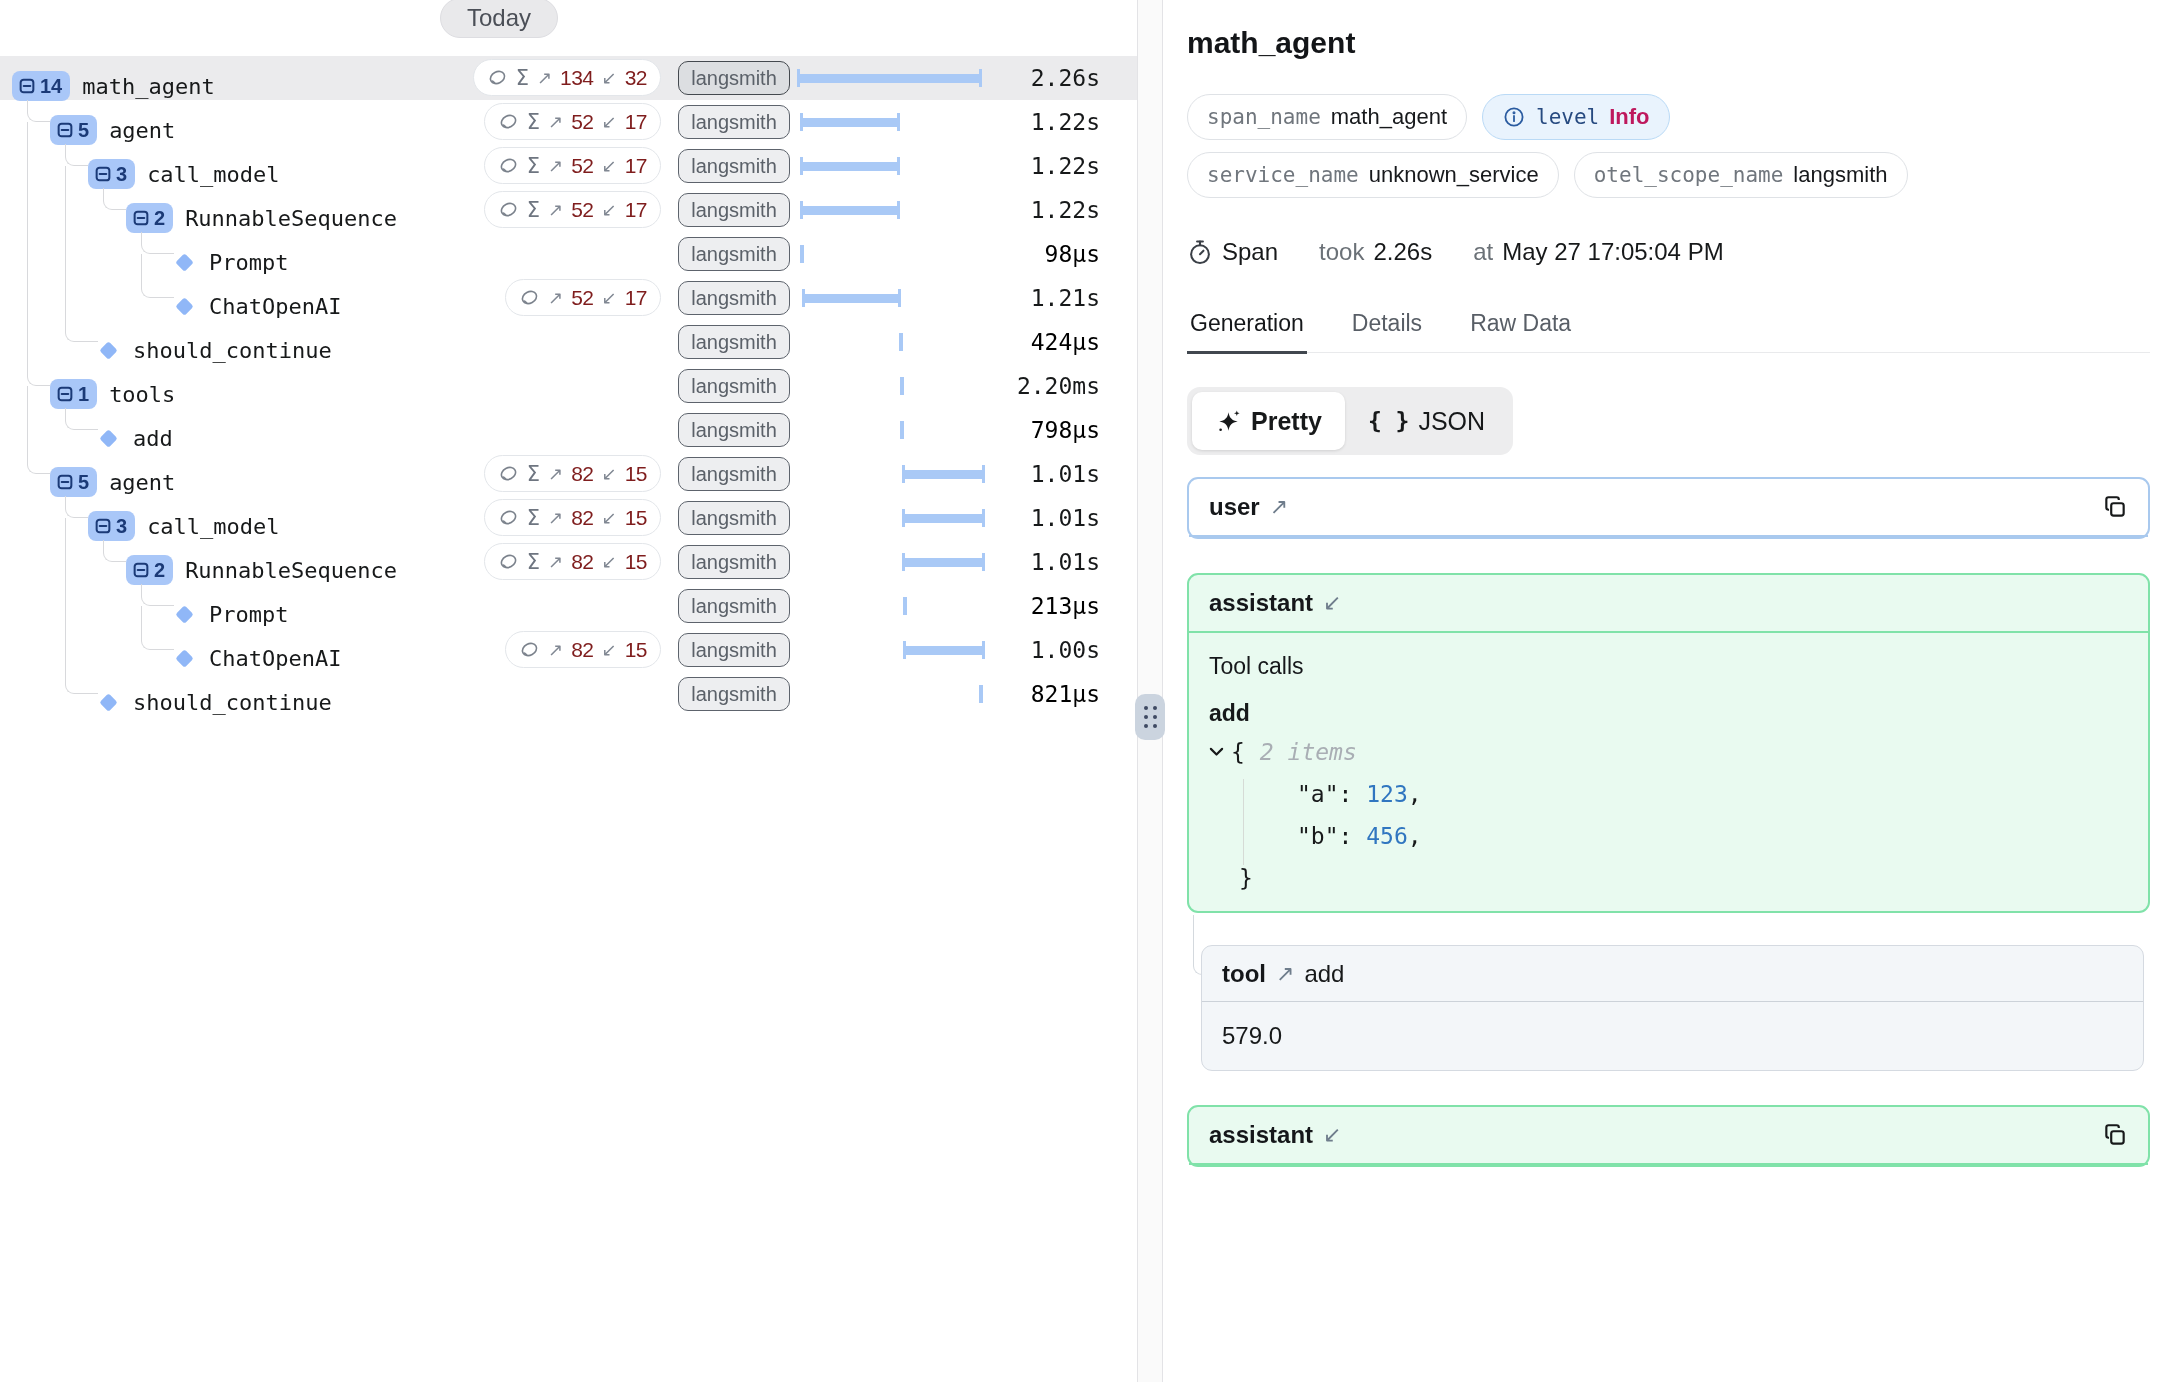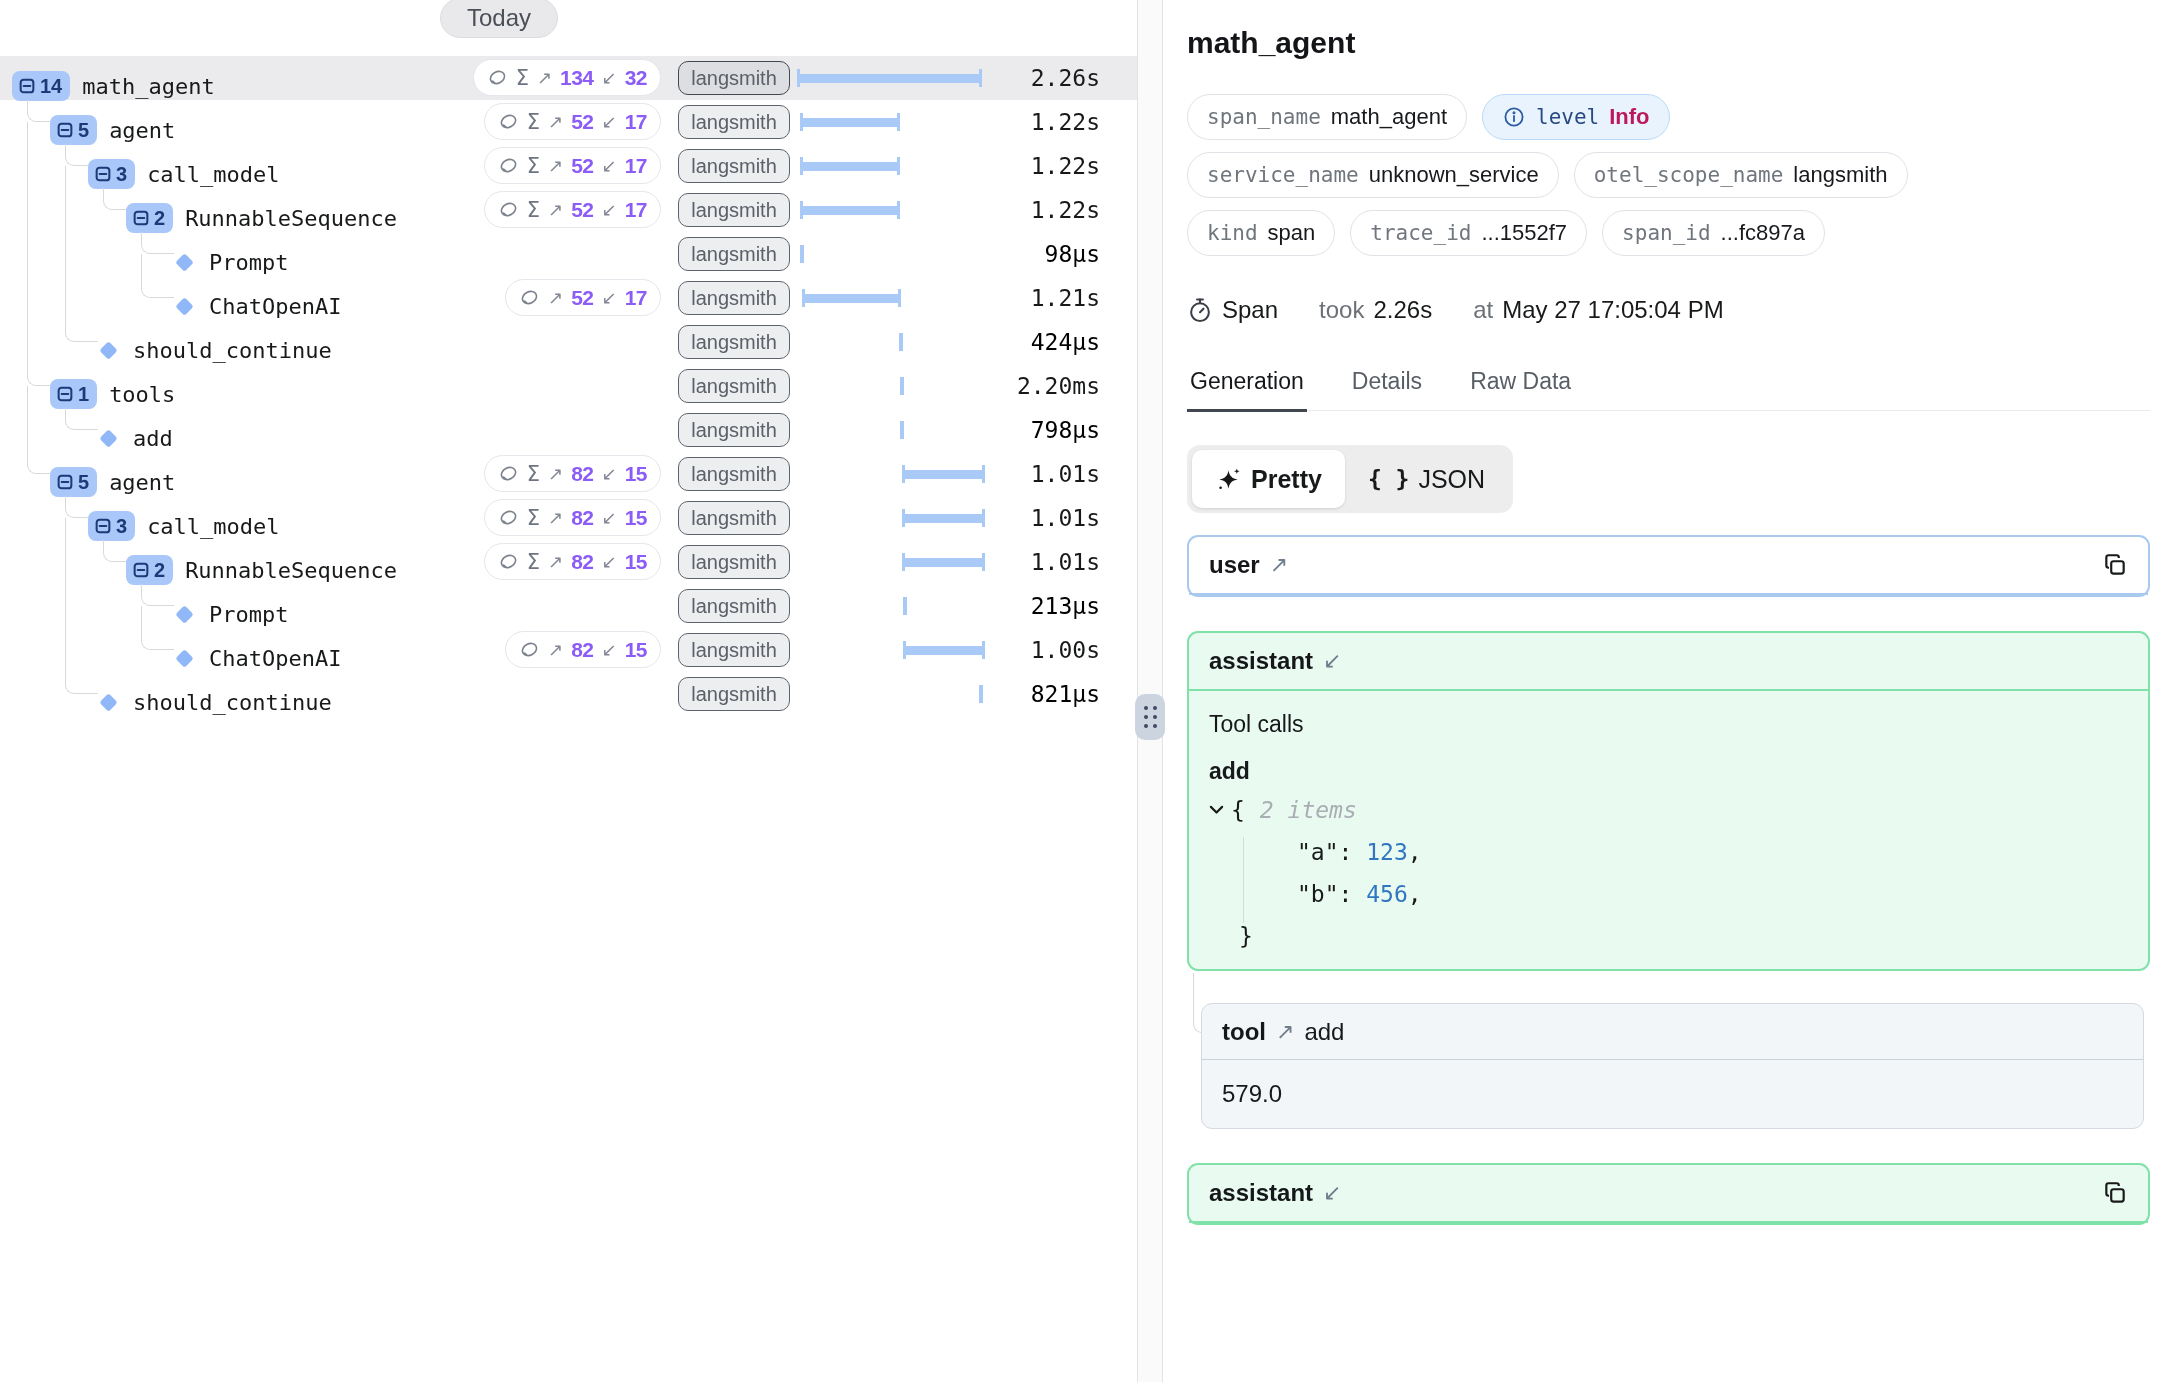--- a/index.html
+++ b/index.html
@@ -24,21 +24,21 @@
   .badge { display:inline-flex; align-items:center; gap:4px; height:30px; padding:0 8px 0 6px;
     background:#a9c7f8; border-radius:8px; cursor:pointer; }
   .badge .cnt { font-size:20px; font-weight:700; color:#1b3a77; }
   .diamond { width:13px; height:13px; background:#90b7f7; border-radius:2.5px;
     transform:rotate(45deg); margin:0 6px; flex:none; }
   .nname { font-family:"DejaVu Sans Mono", monospace; font-size:22px; color:#17191a; white-space:nowrap; }
   .tok { position:absolute; right:476px; top:3px; height:37px; display:inline-flex; align-items:center;
     gap:8px; padding:0 13px; background:#fff; border:1.5px solid #e3e6ea; border-radius:999px; }
   .tok .sigma { font-size:21px; color:#6e7580; font-family:"DejaVu Sans", sans-serif; }
   .tok .arrow { font-size:18px; color:#818893; }
-  .tok .num { font-size:21px; font-weight:700; color:#8b5cf6; letter-spacing:-0.5px; }
+  .tok .num { font-size:21px; font-weight:400; color:#7f1d1d; letter-spacing:-0.5px; }
   .tag { position:absolute; left:678px; top:5px; width:112px; height:34px;
     display:flex; align-items:center; justify-content:center;
     background:#edeef0; border:1.8px solid #5d636c; border-radius:10px;
     font-size:20px; color:#5b6169; }
   .t-row.selected .tag { background:#dcdee1; border-color:#44494f; }
   .tl { position:absolute; left:797px; top:0; width:190px; height:44px; }
   .bar { position:absolute; top:13px; height:18px;
     border-left:3.5px solid #a9c9f6; border-right:3.5px solid #a9c9f6; }
   .bar::before { content:""; position:absolute; left:0; right:0; top:4.5px; height:9px; background:#a9c9f6; }
   .tick { position:absolute; top:13px; width:3.5px; height:18px; background:#a9c9f6; }
@@ -525,34 +525,20 @@
         <div class="pill-row">
           <span class="pill">
             <span class="k">service_name</span>
             <span class="v">unknown_service</span>
           </span>
           <span class="pill">
             <span class="k">otel_scope_name</span>
             <span class="v">langsmith</span>
           </span>
         </div>
-        <div class="pill-row">
-          <span class="pill">
-            <span class="k">kind</span>
-            <span class="v">span</span>
-          </span>
-          <span class="pill">
-            <span class="k">trace_id</span>
-            <span class="v">...1552f7</span>
-          </span>
-          <span class="pill">
-            <span class="k">span_id</span>
-            <span class="v">...fc897a</span>
-          </span>
-        </div>
       </div>
 
     <div class="spanline">
       <svg width="26" height="26" viewBox="0 0 24 24" fill="none" stroke="#3a3f46" stroke-width="1.9" stroke-linecap="round">
         <circle cx="12" cy="14" r="8.2"></circle>
           <line x1="12" y1="2.3" x2="12" y2="5.8"></line>
         <line x1="9.3" y1="2.3" x2="14.7" y2="2.3"></line>
           <line x1="12" y1="14" x2="15.2" y2="10.8"></line>
       </svg>
       <span class="d">Span</span>

